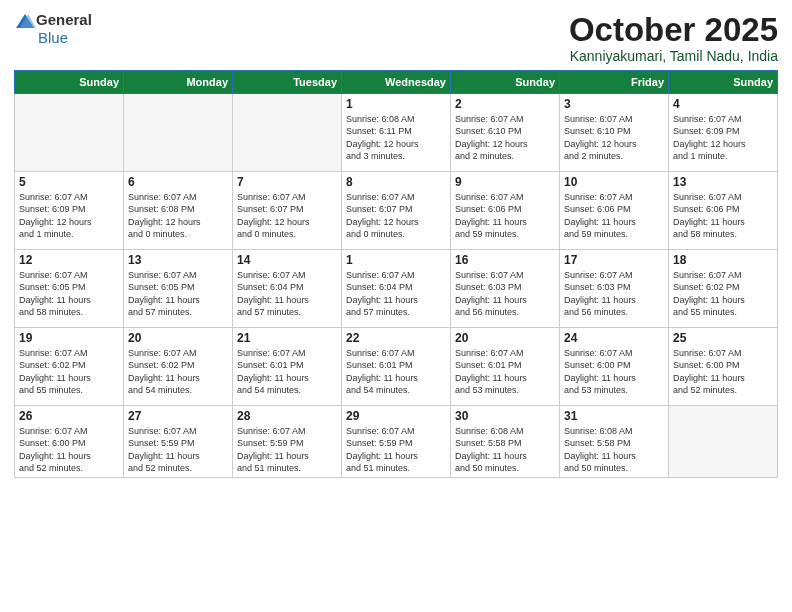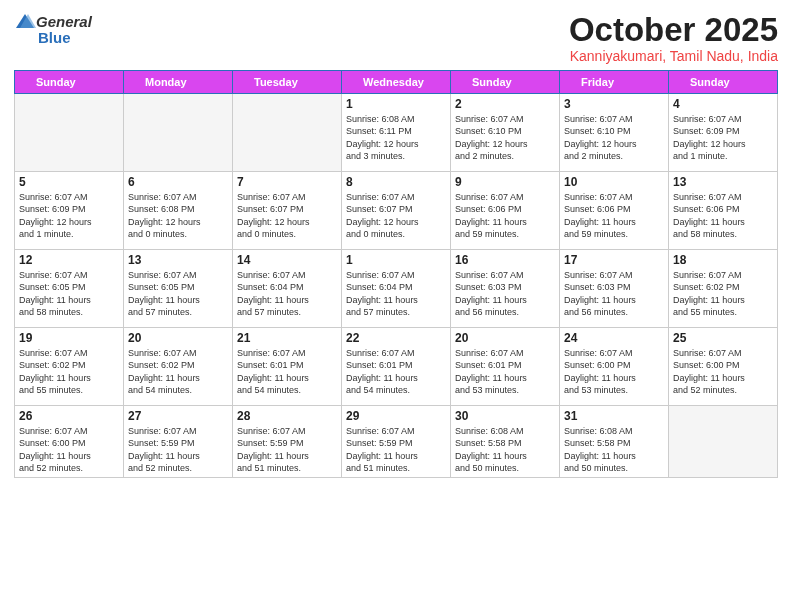--- a/index.html
+++ b/index.html
@@ -22,48 +22,46 @@
       margin-bottom: 6px;
     }
     .logo {
       display: flex;
       flex-direction: column;
       align-items: flex-start;
       line-height: 1;
     }
     .logo-row {
       display: flex;
-      align-items: center;
-      font-style: italic;
     }
     .title-area {
       text-align: right;
     }
     .month-title {
       font-size: 33px;
       font-weight: bold;
       color: #222;
       line-height: 1.1;
     }
     .location {
       font-size: 14px;
-      color: #ef4444;
+      color: #14532d;
     }
     .calendar {
       width: 100%;
       border-collapse: collapse;
       table-layout: fixed;
     }
     .calendar th {
-      background-color: #d946ef;
+      background-color: #15803d;
       color: #fff;
       font-size: 11px;
       font-weight: bold;
-      padding: 5px 21px;
-      text-align: left;
+      padding: 5px 4px;
+      text-align: right;
       border: 1px solid #2a6fba;
     }
     .calendar td {
       border: 1px solid #ccc;
       vertical-align: top;
       padding: 3px 4px;
       font-size: 9.5px;
       color: #333;
       height: 78px;
       background: #fff;
@@ -93,21 +91,21 @@
 <div class="container">
   <div class="header-area">
     <div class="logo">
       <div class="logo-row">
         <svg width="22" height="18" viewBox="0 0 22 18">
           <polygon points="11,2 20,16 2,16" fill="#2a6fba"></polygon>
           <polygon points="14,2 22,16 6,16" fill="#5b9bd5" opacity="0.6"></polygon>
         </svg>
         <span style="font-size:15px;font-weight:bold;color:#333;">General</span>
       </div>
-      <span style="font-size:15px;font-weight:bold;color:#2a6fba;margin-left:24px;">Blue</span>
+      <span style="font-size:15px;font-weight:normal;color:#2a6fba;margin-left:24px;">Blue</span>
     </div>
     <div class="title-area">
       <div class="month-title">October 2025</div>
       <div class="location">Kanniyakumari, Tamil Nadu, India</div>
     </div>
   </div>
 
   <table class="calendar">
     <thead>
       <tr>

